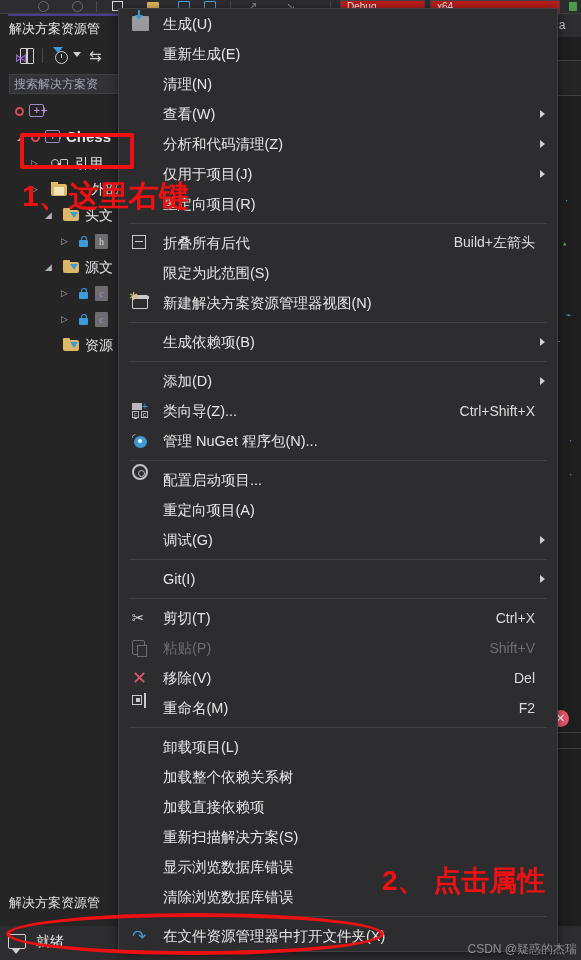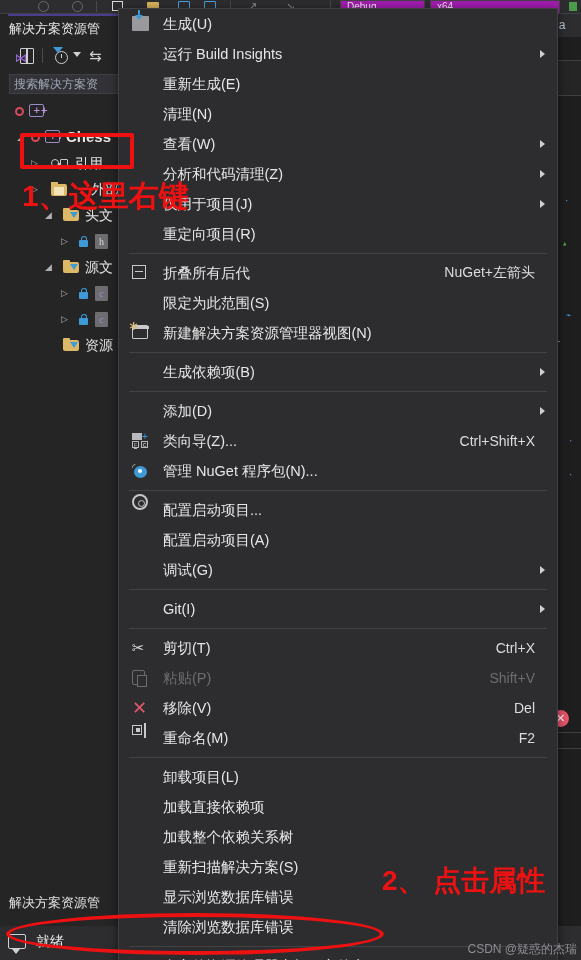--- a/index.html
+++ b/index.html
@@ -16,21 +16,21 @@
     background:#2d2d30;border-bottom:1px solid #3f3f46;
   }
   .tb-ico{position:absolute;top:1px;width:13px;height:11px;}
   .tb-circ{border:1.5px solid #6c6c70;border-radius:50%;width:11px;height:11px;}
   .tb-sq{border:1.5px solid #dcdcdc;width:11px;height:10px;}
   .tb-fold{background:#d8b35b;width:12px;height:9px;border-radius:1px;top:2px;}
   .tb-blue{border:1.5px solid #4a9ede;width:12px;height:10px;border-radius:1px;}
   .tb-sep{position:absolute;top:1px;width:1px;height:11px;background:#4a4a4d;}
   .tb-slash{position:absolute;top:1px;color:#8a8a8e;font-size:11px;line-height:11px;}
   .tb-combo{
-    position:absolute;top:0px;height:14px;background:#a21caf;
+    position:absolute;top:0px;height:14px;background:#b91c1c;
     border:1px solid #434346;color:#e8e8e8;font-size:10px;
     line-height:12px;padding-left:6px;overflow:hidden;white-space:nowrap;
   }
   .tb-green{position:absolute;top:2px;right:4px;width:8px;height:9px;background:#4c9a4c;}
 
   
   .editor{
     position:absolute;left:330px;top:14px;width:251px;height:928px;
     background:#1e1e1e;
   }
@@ -425,25 +425,20 @@
   <div class="menu">
 
     <div class="mi">
       <div class="igut">
           <div class="g g-build"></div>
         </div>
       <div class="txt">生成(U)</div>
       <div class="acc"></div>
     </div>
 
-    <div class="mi">
-      <div class="igut"></div>
-      <div class="txt">运行 Build Insights</div>
-      <div class="arw"></div>
-    </div>
 
     <div class="mi">
       <div class="igut"></div>
       <div class="txt">重新生成(E)</div>
     </div>
 
     <div class="mi">
       <div class="igut"></div>
       <div class="txt">清理(N)</div>
     </div>
@@ -471,21 +466,21 @@
       <div class="txt">重定向项目(R)</div>
     </div>
 
     <div class="msep full"></div>
 
     <div class="mi">
       <div class="igut">
           <div class="g g-collapse"></div>
         </div>
       <div class="txt">折叠所有后代</div>
-      <div class="acc">NuGet+左箭头</div>
+      <div class="acc">Build+左箭头</div>
     </div>
 
     <div class="mi">
       <div class="igut"></div>
       <div class="txt">限定为此范围(S)</div>
     </div>
 
     <div class="mi">
       <div class="igut">
           <div class="g g-newview"></div>
@@ -537,21 +532,21 @@
 
     <div class="mi">
       <div class="igut">
           <div class="g g-gear"></div>
         </div>
       <div class="txt">配置启动项目...</div>
     </div>
 
     <div class="mi">
       <div class="igut"></div>
-      <div class="txt">配置启动项目(A)</div>
+      <div class="txt">重定向项目(A)</div>
     </div>
 
     <div class="mi">
       <div class="igut"></div>
       <div class="txt">调试(G)</div>
       <div class="arw"></div>
     </div>
 
     <div class="msep full"></div>
 
@@ -601,26 +596,26 @@
 
     <div class="msep full"></div>
 
     <div class="mi">
       <div class="igut"></div>
       <div class="txt">卸载项目(L)</div>
     </div>
 
     <div class="mi">
       <div class="igut"></div>
+      <div class="txt">加载整个依赖关系树</div>
+    </div>
+
+    <div class="mi">
+      <div class="igut"></div>
       <div class="txt">加载直接依赖项</div>
-    </div>
-
-    <div class="mi">
-      <div class="igut"></div>
-      <div class="txt">加载整个依赖关系树</div>
     </div>
 
     <div class="mi">
       <div class="igut"></div>
       <div class="txt">重新扫描解决方案(S)</div>
     </div>
 
     <div class="mi">
       <div class="igut"></div>
       <div class="txt">显示浏览数据库错误</div>

